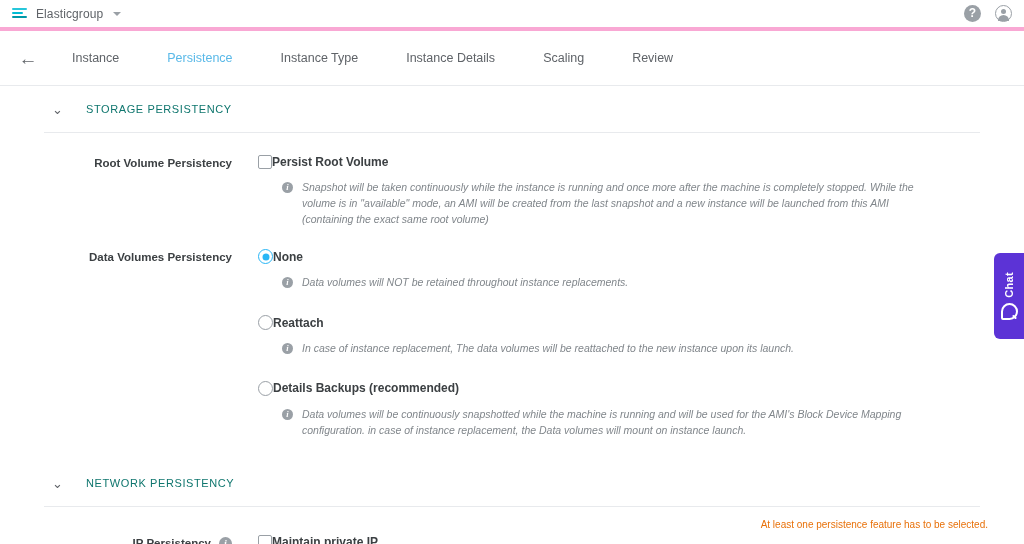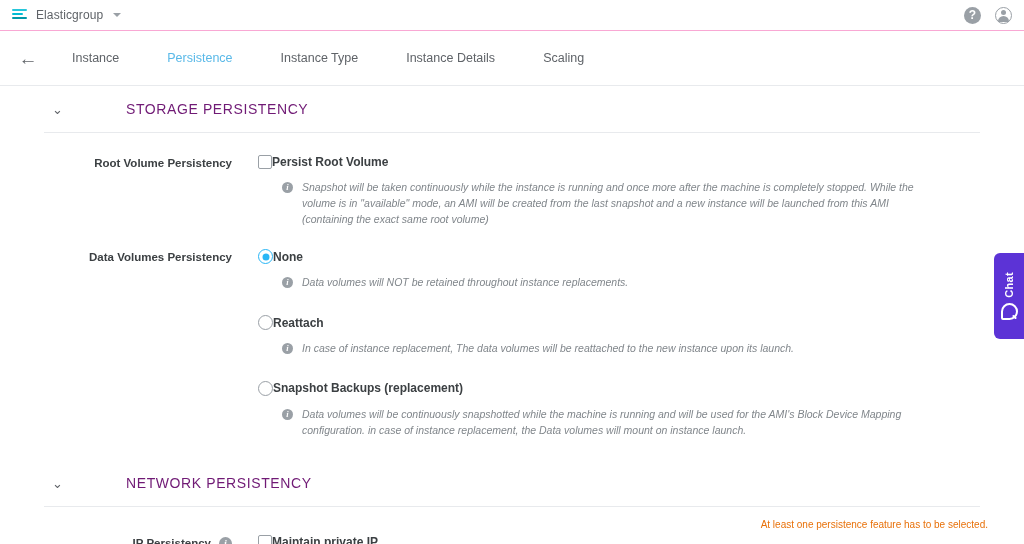--- a/index.html
+++ b/index.html
@@ -12,21 +12,21 @@
     font-family: "Liberation Sans", sans-serif;
     background: #ffffff;
     color: #3c4043;
     overflow: hidden;
     position: relative;
   }
 
   
   .topbar {
     height: 31px;
-    border-bottom: 1px solid #f9a8d4;
+    border-bottom: 4px solid #f9a8d4;
     display: flex;
     align-items: center;
     padding: 0 12px;
     box-sizing: border-box;
     background: #fff;
   }
   .brand {
     display: flex;
     align-items: center;
     gap: 8px;
@@ -148,24 +148,23 @@
     box-sizing: border-box;
   }
   .chev {
     color: #5f6368;
     font-size: 13px;
     line-height: 1;
     width: 12px;
     cursor: pointer;
   }
   .section-title {
-    font-size: 14px;
-    color: #701a75;
+    font-size: 11px;
+    color: #0f766e;
     letter-spacing: .6px;
-    margin-left: 40px;
   }
   .divider {
     height: 1px;
     background: #e8eaed;
     margin: 0 4px 0 4px;
   }
 
   .row {
     display: flex;
     padding-top: 22px;
@@ -336,20 +335,21 @@
 </div>
 
 <div class="tabsrow">
   <div class="back-arrow">←</div>
   <div class="tabs">
     <div class="tab">Instance</div>
     <div class="tab active">Persistence</div>
     <div class="tab">Instance Type</div>
     <div class="tab">Instance Details</div>
     <div class="tab">Scaling</div>
+    <div class="tab">Review</div>
   </div>
 </div>
 
 <div class="content">
 
   <div class="section-head">
     <span class="chev">⌄</span>
     <span class="section-title">STORAGE PERSISTENCY</span>
   </div>
   <div class="divider"></div>
@@ -385,21 +385,21 @@
         <span class="radio"></span>
         <span class="opt-label">Reattach</span>
       </div>
       <div class="helper">
         <span class="info-icon">i</span>
         <span class="helper-text">In case of instance replacement, The data volumes will be reattached to the new instance upon its launch.</span>
       </div>
 
       <div class="opt subopt">
         <span class="radio"></span>
-        <span class="opt-label">Snapshot Backups (replacement)</span>
+        <span class="opt-label">Details Backups (recommended)</span>
       </div>
       <div class="helper">
         <span class="info-icon">i</span>
         <span class="helper-text">Data volumes will be continuously snapshotted while the machine is running and will be used for the AMI's Block Device Mapping configuration. in case of instance replacement, the Data volumes will mount on instance launch.</span>
       </div>
 
     </div>
   </div>
 
   <div class="section-head" style="margin-top:22px;">

